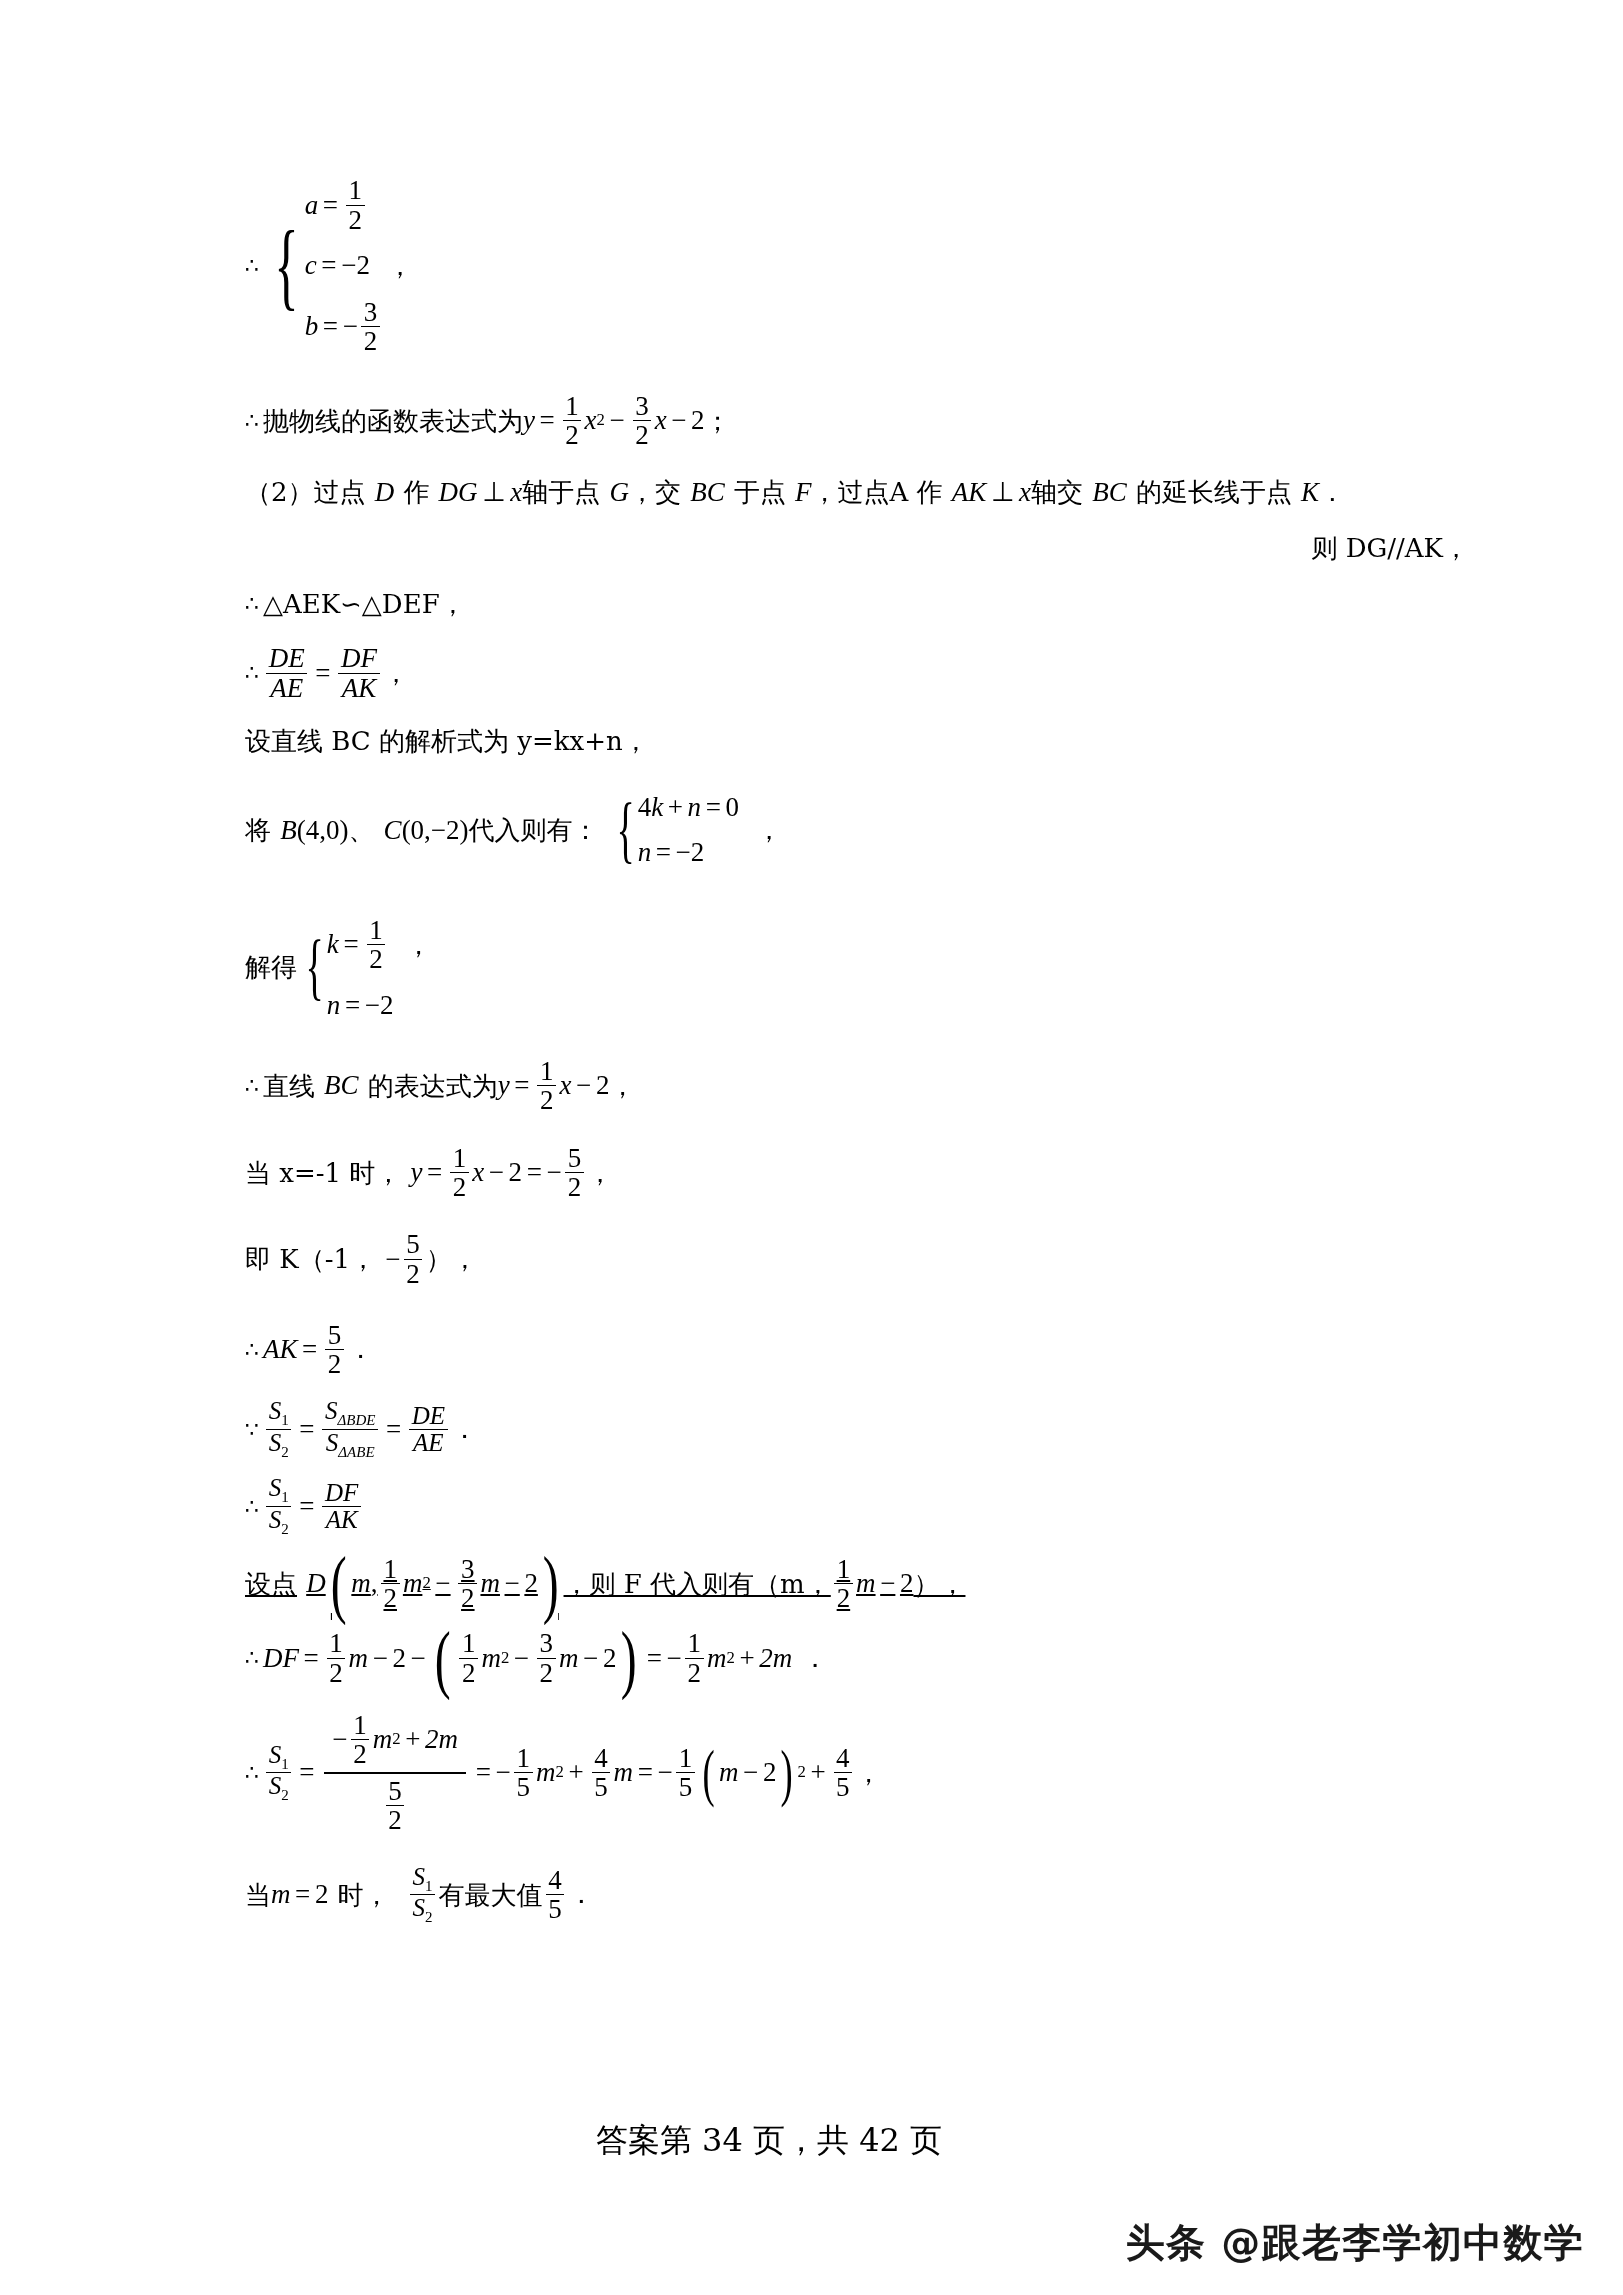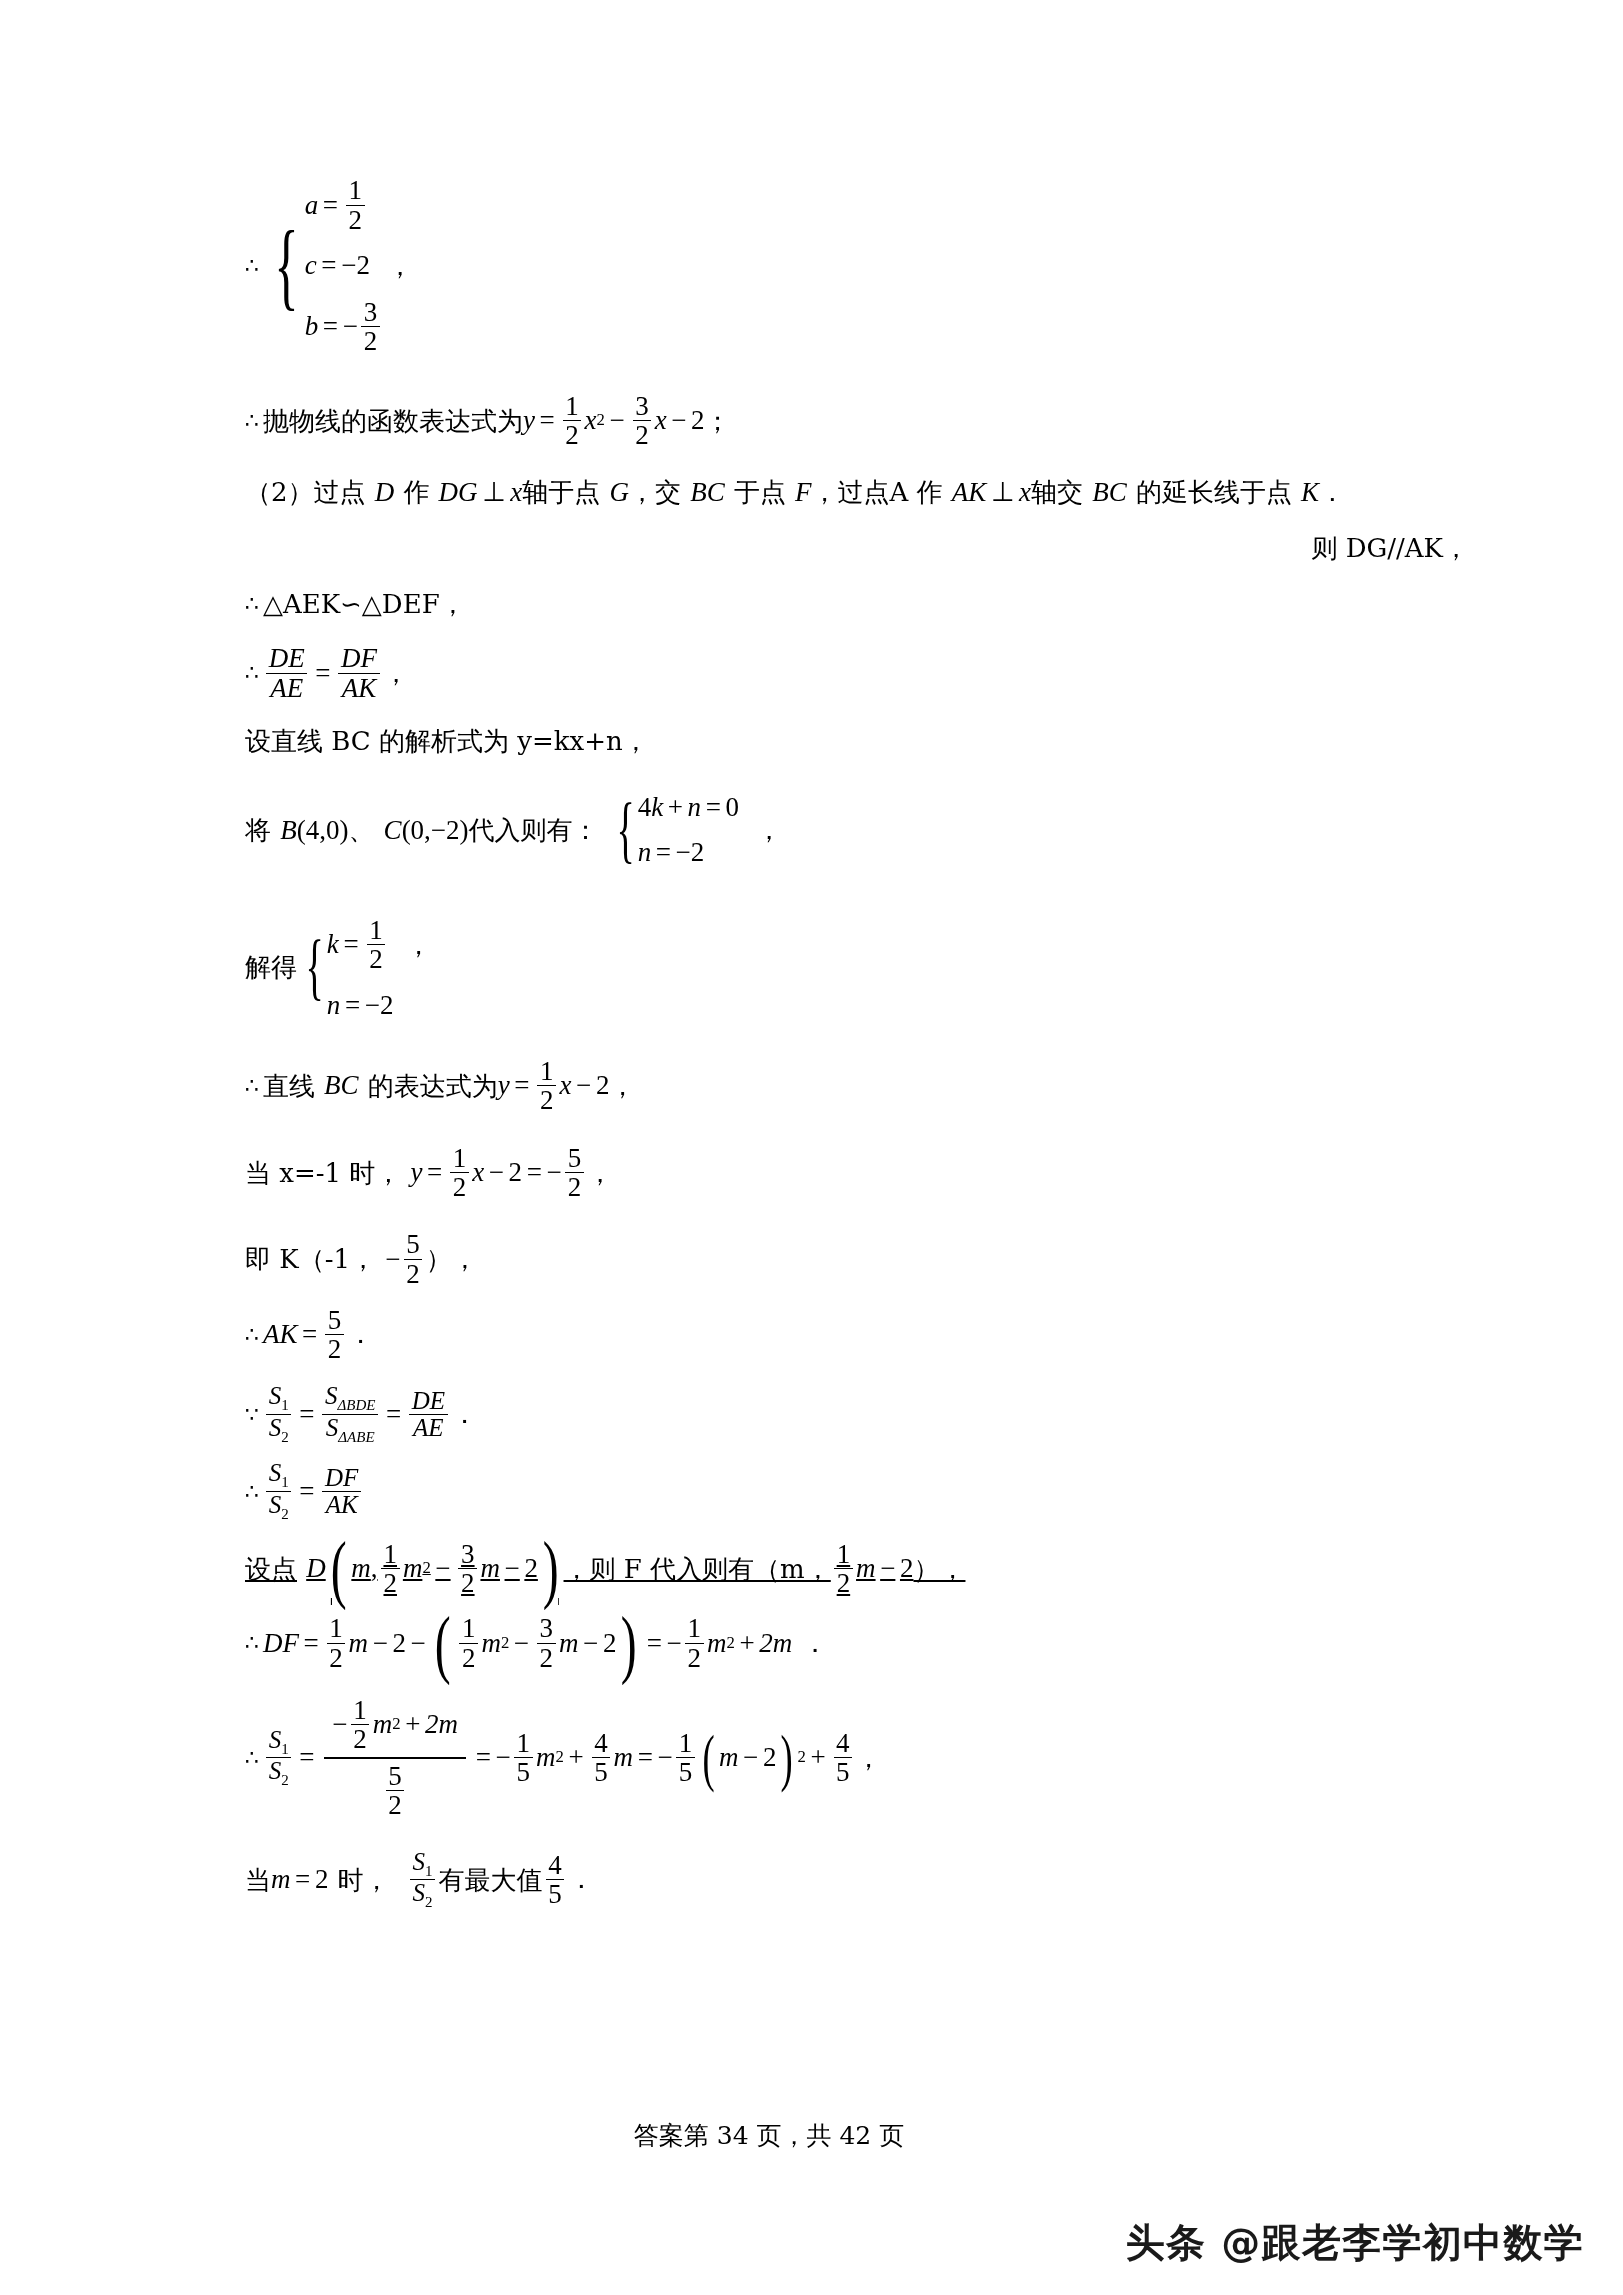--- a/index.html
+++ b/index.html
@@ -134,21 +134,21 @@
 
   
   .blk { margin-bottom: 0px; }
 
   .footer {
     position: absolute;
     left: 0;
     top: 2119px;
     width: 1538px;
     text-align: center;
-    font-size: 25px;
+    font-size: 32px;
     font-family: "DejaVu Serif", "Liberation Serif", serif;
     color: #000;
   }
   .watermark {
     position: absolute;
     right: 39px;
     top: 2216px;
     font-family: "DejaVu Sans", sans-serif;
     font-size: 39px;
     font-weight: bold;
@@ -375,21 +375,21 @@
       <span class="up">2</span>
       <span class="op">=</span>
       <span class="up">−</span>
       <span class="frac big">
         <span class="num">5</span>
         <span class="den">2</span>
       </span>
       <span class="cjk">，</span>
     </div>
 
-    <div class="body-line blk" style="margin-bottom:18px;">
+    <div class="body-line blk" style="margin-bottom:33px;">
       <span class="cjk">即 K（-1，</span>
       <span class="sp2"></span>
       <span class="up">−</span>
       <span class="frac big">
         <span class="num">5</span>
         <span class="den">2</span>
       </span>
       <span class="cjk">），</span>
     </div>
 

